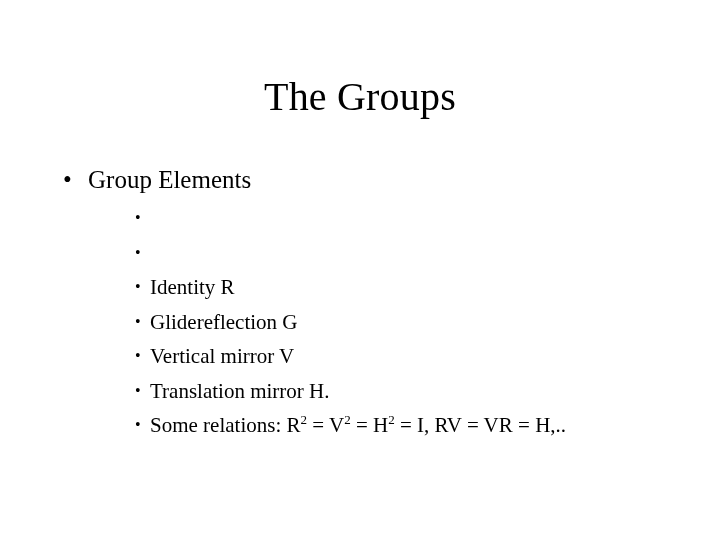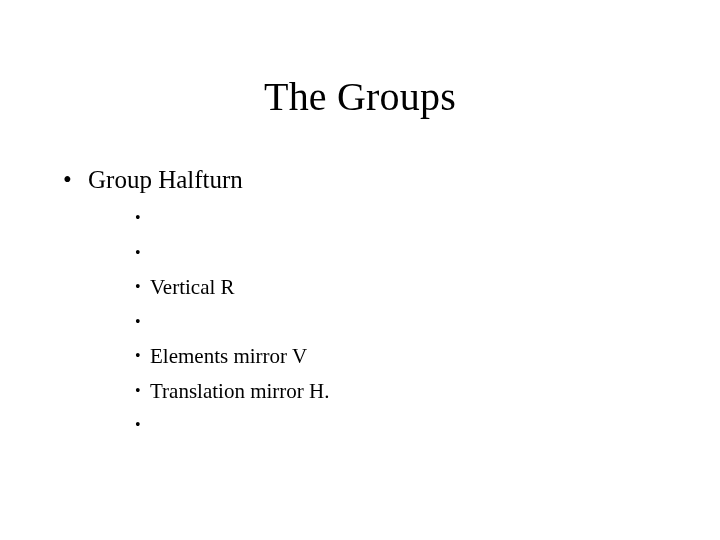--- a/index.html
+++ b/index.html
@@ -86,51 +86,53 @@
 <body>
 
 <div class="slide">
 
   <div class="slide-title">The Groups</div>
 
   <div class="body-block">
 
     <div class="lvl1-item">
       <span class="bullet-mark">•</span>
-      <span>Group Halfturn</span>
+      <span>Group Elements</span>
     </div>
 
     <div class="lvl2-list">
 
       <div class="lvl2-item">
         <span class="bullet-mark">•</span>
       </div>
 
       <div class="lvl2-item">
         <span class="bullet-mark">•</span>
       </div>
 
       <div class="lvl2-item">
         <span class="bullet-mark">•</span>
-        <span>Vertical R</span>
+        <span>Identity R</span>
       </div>
 
       <div class="lvl2-item">
         <span class="bullet-mark">•</span>
+        <span>Glidereflection  G</span>
       </div>
 
       <div class="lvl2-item">
         <span class="bullet-mark">•</span>
-        <span>Elements mirror V</span>
+        <span>Vertical mirror V</span>
       </div>
 
       <div class="lvl2-item">
         <span class="bullet-mark">•</span>
         <span>Translation mirror H.</span>
       </div>
 
       <div class="lvl2-item">
         <span class="bullet-mark">•</span>
+        <span class="rel-text"><span>Some relations: R</span><sup>2</sup><span> = V</span><sup>2</sup><span> = H</span><sup>2</sup><span> = I, RV = VR = H,..</span></span>
       </div>
 
     </div>
   </div>
 </div>
 
 </body></html>

